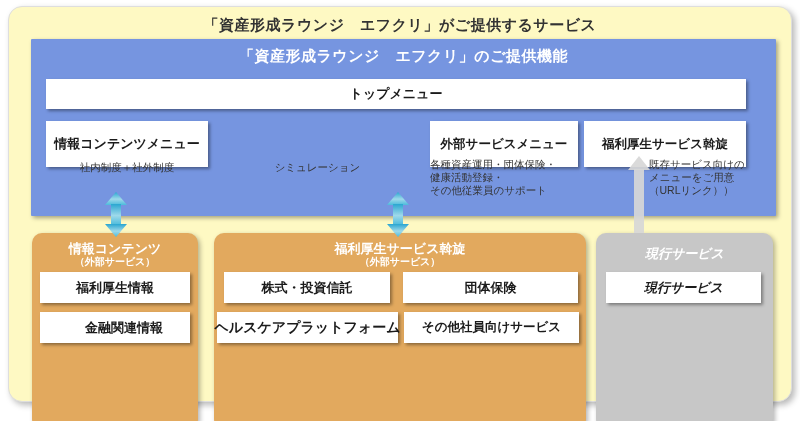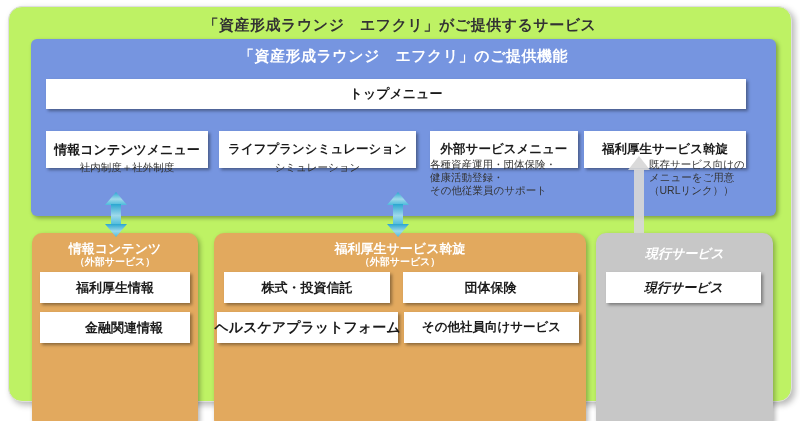--- a/index.html
+++ b/index.html
@@ -3,39 +3,39 @@
 <meta charset="utf-8">
 <style>
   * { margin:0; padding:0; box-sizing:border-box; }
   html,body { width:800px; height:421px; background:#ffffff; overflow:hidden;
               font-family:"Liberation Sans","DejaVu Sans",sans-serif; }
 
   .stage { position:relative; width:800px; height:421px; }
 
   
   .panel { position:absolute; left:8px; top:6px; width:784px; height:396px;
-           background:#bef264; border:1px solid #dedede; border-radius:14px;
+           background:#fef9c3; border:1px solid #dedede; border-radius:14px;
            box-shadow:3px 3px 6px rgba(0,0,0,0.28); }
 
   .page-title { position:absolute; left:0; right:0; top:9px; text-align:center;
                 font-size:15px; font-weight:bold; color:#333; letter-spacing:0.5px; }
 
   
   .blue-box { position:absolute; left:22px; top:32px; width:745px; height:177px;
-              background:#7695e0; border-radius:6px;
+              background:#7695e0; border-radius:1px;
               box-shadow:2px 2px 4px rgba(0,0,0,0.35); }
   .blue-header { position:absolute; left:0; right:0; top:8px; text-align:center;
                  color:#ffffff; font-size:15px; font-weight:bold; letter-spacing:0.5px; }
 
   .wbox { position:absolute; background:#ffffff; box-shadow:2px 2px 3px rgba(0,0,0,0.38);
           text-align:right; font-weight:bold; color:#1b1b1b; font-size:13px;
           display:flex; align-items:center; justify-content:center; white-space:nowrap; }
 
   .topmenu   { left:15px;  top:40px; width:700px; height:30px; }
-  .menu      { top:92px; height:37px; }
+  .menu      { top:82px; height:46px; }
   .menu1 { left:15px;  width:162px; }
   .menu2 { left:188px; width:197px; font-size:12.5px; }
   .menu3 { left:399px; width:148px; font-size:12.5px; }
   .menu4 { left:553px; width:162px; font-size:12.5px; }
 
   .note { position:absolute; color:#333; font-size:10.5px; line-height:13px;
           white-space:pre-line; }
   .note1 { left:15px;  top:122px; width:162px; text-align:center; }
   .note2 { left:188px; top:122px; width:197px; text-align:center; }
   .note3 { left:399px; top:119px; width:175px; text-align:left; }
@@ -78,21 +78,20 @@
   <div class="panel">
 
     <div class="page-title">「資産形成ラウンジ　エフクリ」がご提供するサービス</div>
 
     <div class="blue-box">
       <div class="blue-header">「資産形成ラウンジ　エフクリ」のご提供機能</div>
 
       <div class="wbox topmenu">トップメニュー</div>
 
       <div class="wbox menu menu1">情報コンテンツメニュー</div>
-      <div class="wbox menu menu2">ライフプランシミュレーション</div>
       <div class="wbox menu menu3">外部サービスメニュー</div>
       <div class="wbox menu menu4">福利厚生サービス斡旋</div>
 
       <div class="note note1">社内制度＋社外制度</div>
       <div class="note note2">シミュレーション</div>
       <div class="note note3">各種資産運用・団体保険・
 健康活動登録・
 その他従業員のサポート</div>
       <div class="note note4">既存サービス向けの
 メニューをご用意

